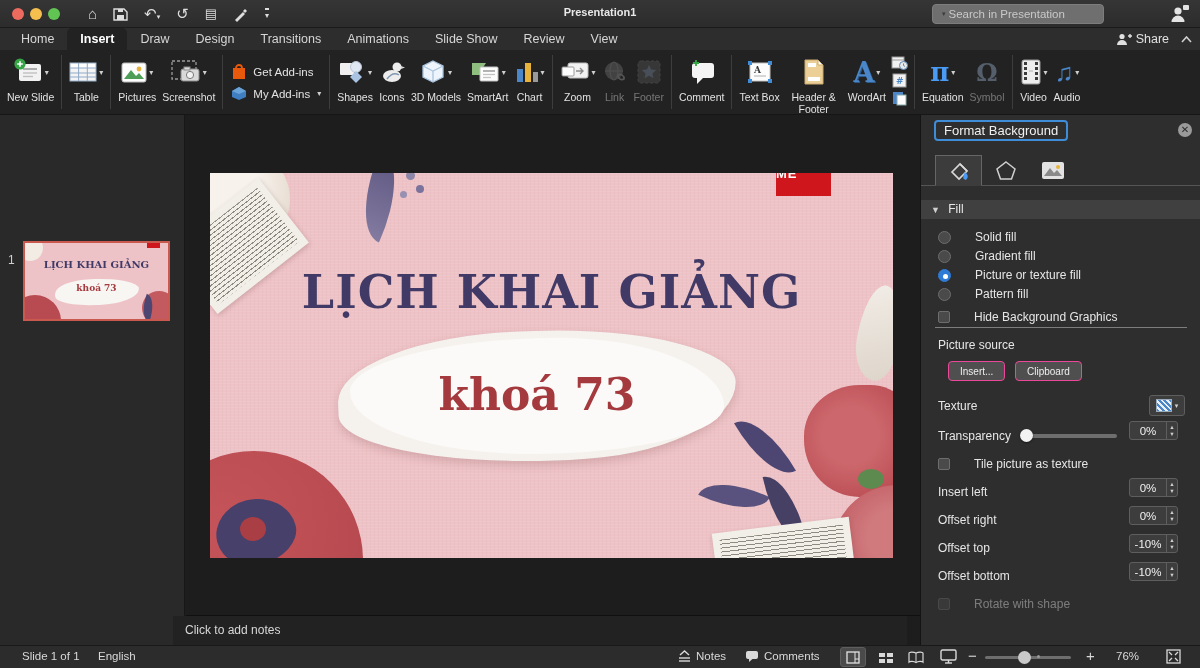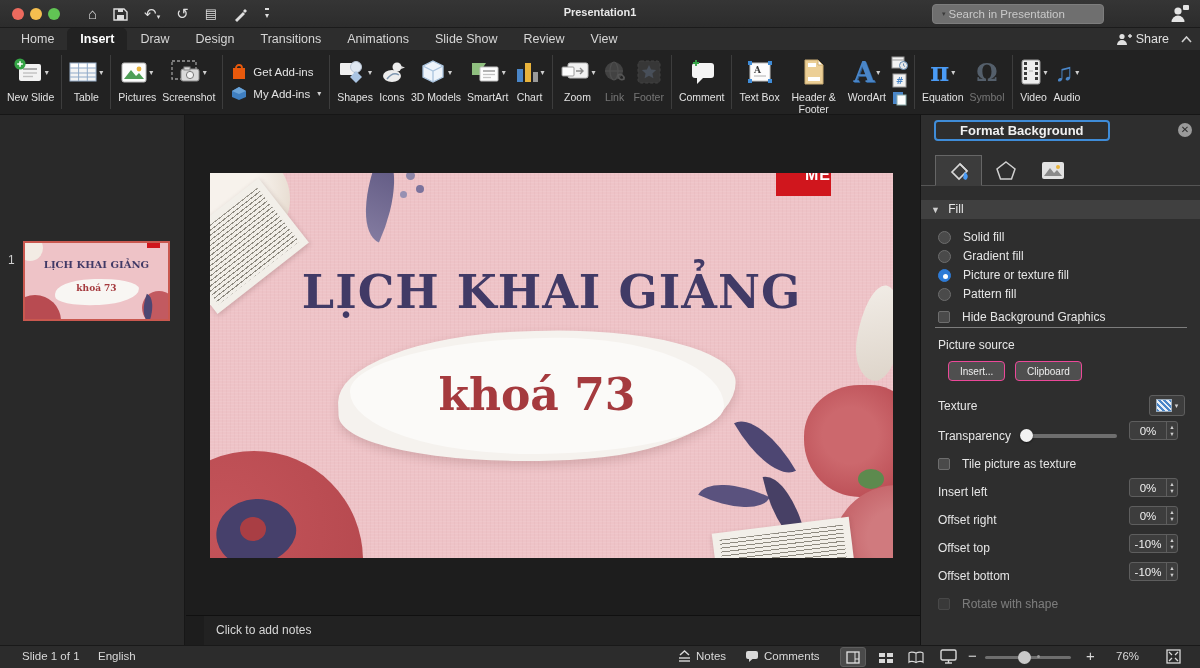--- a/index.html
+++ b/index.html
@@ -82,49 +82,49 @@
     color:#413a66; z-index:5; }
   #paper { position:absolute; left:128px; top:158px; width:398px; height:130px;
     background:#f5f2ee; border-radius:48% 52% 44% 56%/52% 46% 58% 42%;
     transform:rotate(-2deg); box-shadow:0 4px 10px rgba(90,40,40,.18); z-index:3; }
   #paper::before { content:""; position:absolute; inset:7px 12px; background:#fbfaf8;
     border-radius:55% 45% 50% 50%/45% 60% 40% 55%; transform:rotate(1.5deg); }
   #slide-sub { position:absolute; left:128px; top:196px; width:398px; text-align:center;
     font-family:"DejaVu Serif",serif; font-weight:bold; font-size:44px; color:#a53a3e; z-index:6; }
   #me-badge { position:absolute; left:566px; top:0; width:55px; height:23px;
     background:#d0161d; overflow:hidden; z-index:7; }
-  #me-badge span { position:absolute; left:0; top:-7px; width:100%; text-align:right;
-    color:#fff; font-weight:bold; font-size:16px; letter-spacing:1px; }
+  #me-badge span { position:absolute; left:0; top:-7px; width:100%; text-align:left;
+    color:#fff; font-weight:bold; font-size:13px; letter-spacing:1px; }
   .news { background-color:#f2efe9;
     background-image:repeating-linear-gradient(0deg, transparent 0 3px, #8e8a80 3px 4px);
     background-size:calc(100% - 14px) calc(100% - 14px); background-position:center;
     background-repeat:no-repeat; box-shadow:0 2px 5px rgba(80,40,40,.2); }
   .leaf { border-radius:0 100% 0 100%; }
 
   
   #notesline { position:absolute; left:186px; top:615px; width:734px; height:1px; background:#101010; }
-  #notes-area { position:absolute; left:204px; top:616px; width:734px; height:29px; background:#222; }
+  #notes-area { position:absolute; left:173px; top:616px; width:734px; height:29px; background:#222; }
   #notes-area div { margin:7px 0 0 12px; font-size:12px; color:#d8d8d8; }
 
   
   #panel { position:absolute; left:920px; top:115px; width:280px; height:530px;
     background:#2e2e2e; border-left:1px solid #141414; font-size:12px; }
   #panel-title { position:absolute; left:13px; top:5px; border:2px solid #3f8cd8;
-    border-radius:4px; padding:1px 24px; font-size:13px; font-weight:bold; color:#f0f0f0; }
+    border-radius:4px; padding:1px 8px; font-size:13px; font-weight:normal; color:#f0f0f0; }
   #panel-close { position:absolute; right:8px; top:8px; width:14px; height:14px;
     border-radius:50%; background:#9a9a9a; color:#2b2b2b; font-size:10px; font-weight:bold;
     text-align:center; line-height:14px; }
   #ptabs { position:absolute; left:0; top:40px; width:280px; height:31px;
     border-bottom:1px solid #555; padding-left:14px; display:flex; }
   .ptab { width:47px; height:31px; display:flex; align-items:center; justify-content:center; }
   .ptab.active { background:#3c3c3c; border:1px solid #666; border-bottom:1px solid #3c3c3c; }
   #fill-hdr { position:absolute; left:0; top:85px; width:280px; height:19px; background:#404040;
     font-size:12px; color:#e8e8e8; padding-left:10px; line-height:19px; }
   #fill-hdr .tri { font-size:9px; margin-right:5px; color:#cfcfcf; }
-  .prow { position:absolute; left:17px; display:flex; align-items:center; gap:12px;
+  .prow { position:absolute; left:17px; display:flex; align-items:center; gap:24px;
     height:16px; color:#e6e6e6; }
   .radio { width:13px; height:13px; border-radius:50%; background:#4a4a4a;
     border:1px solid #6d6d6d; flex:none; }
   .radio.sel { background:#2e7bd6; border-color:#2e7bd6; position:relative; }
   .radio.sel::after { content:""; position:absolute; left:4px; top:4px; width:5px; height:5px;
     border-radius:50%; background:#fff; }
   .chk { width:12px; height:12px; border-radius:2px; background:#4a4a4a;
     border:1px solid #6d6d6d; flex:none; }
   #pdivider { position:absolute; left:14px; top:212px; width:252px; height:1px; background:#7d7d7d; }
   .pbtn { background:#4f4f4f; border:1px solid #ec4899; border-radius:4px; color:#eee;

